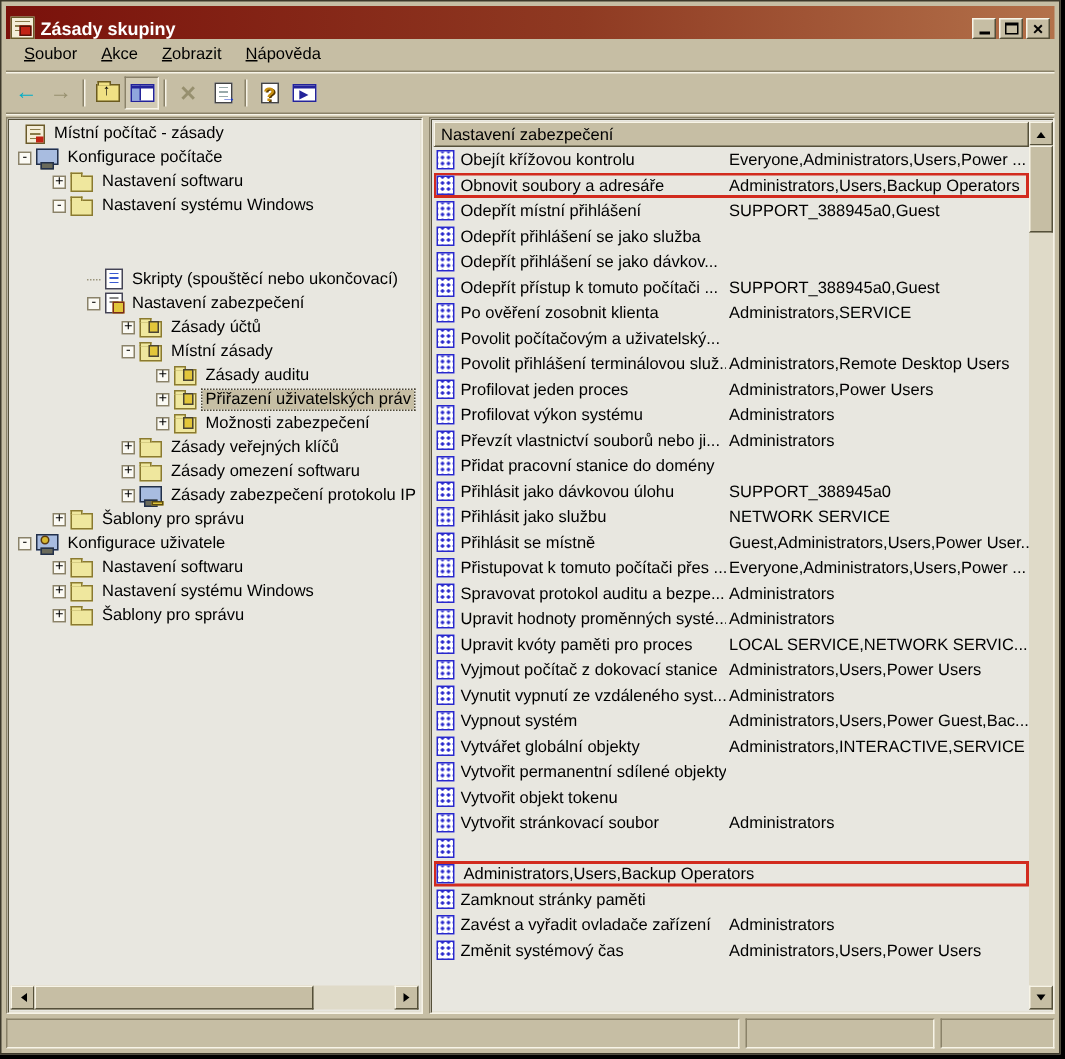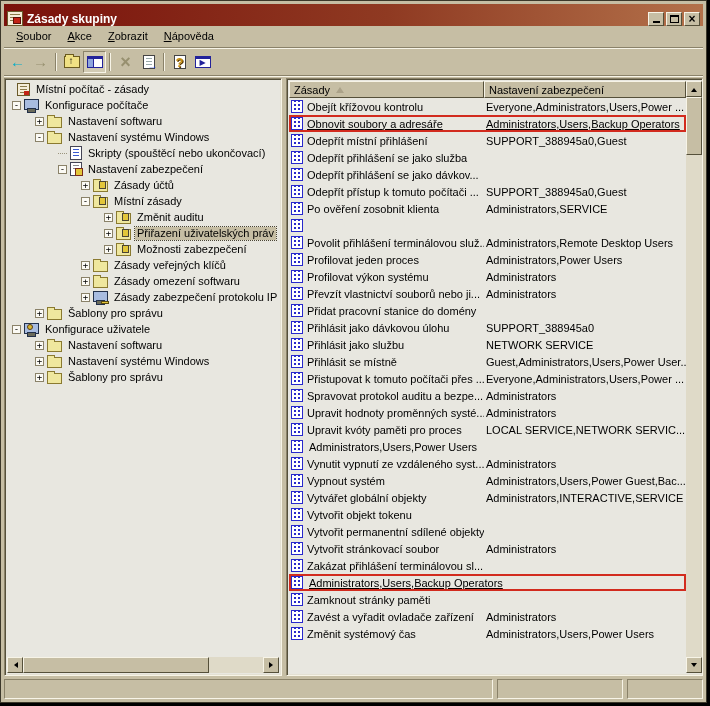--- a/index.html
+++ b/index.html
@@ -123,21 +123,21 @@
     padding:1px 4px;display:flex;align-items:center;overflow:hidden;white-space:nowrap;}
   .hdr-zasady{width:195px;flex:0 0 auto;}
   .hdr-nastaveni{flex:1;}
   .sort-arrow{width:0;height:0;border:4px solid transparent;border-bottom:6px solid #ABA289;margin-left:6px;margin-top:-3px;}
   .list-rows{flex:1;overflow:hidden;}
   .list-row{height:17px;display:flex;align-items:center;padding-left:2px;white-space:nowrap;}
   .row-icon{width:12px;height:13px;flex:0 0 auto;margin-right:4px;background:#fff;border:1px solid var(--blue);
     background-image:radial-gradient(circle,var(--blue) 1px,transparent 1.2px);background-size:4px 4px;background-position:1px 2px;}
   .cell-label{width:177px;flex:0 0 auto;overflow:hidden;}
   .cell-value{flex:1;overflow:hidden;padding-left:2px;}
-  .hl-red{box-shadow:inset 0 0 0 2px #D22B1E;text-decoration:underline;}
+  .hl-red{box-shadow:inset 0 0 0 2px #D22B1E;}
   .hl-blue{box-shadow:inset 0 0 0 2px #2B2BD5;}
 
   
   .vscroll{width:16px;flex:0 0 auto;background:#DFDAC8;display:flex;flex-direction:column;}
   .vscroll .sb-track{flex:1;position:relative;}
   .vscroll .sb-thumb{left:0;right:0;top:0;height:58px;}
 
   
   .statusbar{height:20px;flex:0 0 auto;margin-top:3px;display:flex;gap:4px;}
   .status-panel{border:1px solid;border-color:var(--face-sh) var(--face-hi) var(--face-hi) var(--face-sh);padding:1px 4px;overflow:hidden;}
@@ -222,21 +222,21 @@
           <div class="tree-row" style="padding-left: 28px;">
             <span class="expander ebox">+</span>
             <span class="tree-icon ti-folder"><span class="badge"></span></span>
             <span class="tree-label">Nastavení softwaru</span>
           </div>
           <div class="tree-row" style="padding-left: 28px;">
             <span class="expander ebox">-</span>
             <span class="tree-icon ti-folder"><span class="badge"></span></span>
             <span class="tree-label">Nastavení systému Windows</span>
           </div>
-          <div class="tree-row" style="padding-left: 51px;">
+          <div class="tree-row" style="padding-left: 51px; margin-top: 33px;">
             <span class="expander estub"></span>
             <span class="tree-icon ti-script"><span class="badge"></span></span>
             <span class="tree-label">Skripty (spouštěcí nebo ukončovací)</span>
           </div>
           <div class="tree-row" style="padding-left: 51px;">
             <span class="expander ebox">-</span>
             <span class="tree-icon ti-security"><span class="badge"></span></span>
             <span class="tree-label">Nastavení zabezpečení</span>
           </div>
           <div class="tree-row" style="padding-left: 74px;">
@@ -245,21 +245,21 @@
             <span class="tree-label">Zásady účtů</span>
           </div>
           <div class="tree-row" style="padding-left: 74px;">
             <span class="expander ebox">-</span>
             <span class="tree-icon ti-folder-lock"><span class="badge"></span></span>
             <span class="tree-label">Místní zásady</span>
           </div>
           <div class="tree-row" style="padding-left: 97px;">
             <span class="expander ebox">+</span>
             <span class="tree-icon ti-folder-lock"><span class="badge"></span></span>
-            <span class="tree-label">Změnit auditu</span>
+            <span class="tree-label">Zásady auditu</span>
           </div>
           <div class="tree-row" style="padding-left: 97px;">
             <span class="expander ebox">+</span>
             <span class="tree-icon ti-folder-lock"><span class="badge"></span></span>
             <span class="tree-label selected">Přiřazení uživatelských práv</span>
           </div>
           <div class="tree-row" style="padding-left: 97px;">
             <span class="expander ebox">+</span>
             <span class="tree-icon ti-folder-lock"><span class="badge"></span></span>
             <span class="tree-label">Možnosti zabezpečení</span>
@@ -321,24 +321,20 @@
           </span>
       </div>
     </div>
 
     <div class="splitter"></div>
 
     <div class="list-panel sunken">
       <div class="list-inner">
         <div class="list-main">
           <div class="list-header">
-            <span class="hdr-cell hdr-zasady">
-              <span>Zásady</span>
-              <span class="sort-arrow"></span>
-            </span>
             <span class="hdr-cell hdr-nastaveni">
               <span>Nastavení zabezpečení</span>
             </span>
           </div>
           <div class="list-rows">
             <div class="list-row">
                 <span class="row-icon"></span>
                 <span class="cell-label">Obejít křížovou kontrolu</span>
                 <span class="cell-value">Everyone,Administrators,Users,Power ...</span>
               </div>
@@ -367,20 +363,21 @@
                 <span class="cell-label">Odepřít přístup k tomuto počítači ...</span>
                 <span class="cell-value">SUPPORT_388945a0,Guest</span>
               </div>
               <div class="list-row">
                 <span class="row-icon"></span>
                 <span class="cell-label">Po ověření zosobnit klienta</span>
                 <span class="cell-value">Administrators,SERVICE</span>
               </div>
               <div class="list-row">
                 <span class="row-icon"></span>
+                <span class="cell-label">Povolit počítačovým a uživatelský...</span>
                 <span class="cell-value"></span>
               </div>
               <div class="list-row">
                 <span class="row-icon"></span>
                 <span class="cell-label">Povolit přihlášení terminálovou služ...</span>
                 <span class="cell-value">Administrators,Remote Desktop Users</span>
               </div>
               <div class="list-row">
                 <span class="row-icon"></span>
                 <span class="cell-label">Profilovat jeden proces</span>
@@ -431,55 +428,55 @@
                 <span class="cell-label">Upravit hodnoty proměnných systé...</span>
                 <span class="cell-value">Administrators</span>
               </div>
               <div class="list-row">
                 <span class="row-icon"></span>
                 <span class="cell-label">Upravit kvóty paměti pro proces</span>
                 <span class="cell-value">LOCAL SERVICE,NETWORK SERVIC...</span>
               </div>
               <div class="list-row">
                 <span class="row-icon"></span>
+                <span class="cell-label">Vyjmout počítač z dokovací stanice</span>
                 <span class="cell-value">Administrators,Users,Power Users</span>
               </div>
               <div class="list-row">
                 <span class="row-icon"></span>
                 <span class="cell-label">Vynutit vypnutí ze vzdáleného syst...</span>
                 <span class="cell-value">Administrators</span>
               </div>
               <div class="list-row">
                 <span class="row-icon"></span>
                 <span class="cell-label">Vypnout systém</span>
                 <span class="cell-value">Administrators,Users,Power Guest,Bac...</span>
               </div>
               <div class="list-row">
                 <span class="row-icon"></span>
                 <span class="cell-label">Vytvářet globální objekty</span>
                 <span class="cell-value">Administrators,INTERACTIVE,SERVICE</span>
               </div>
               <div class="list-row">
                 <span class="row-icon"></span>
+                <span class="cell-label">Vytvořit permanentní sdílené objekty</span>
+                <span class="cell-value"></span>
+              </div>
+              <div class="list-row">
+                <span class="row-icon"></span>
                 <span class="cell-label">Vytvořit objekt tokenu</span>
                 <span class="cell-value"></span>
               </div>
               <div class="list-row">
                 <span class="row-icon"></span>
-                <span class="cell-label">Vytvořit permanentní sdílené objekty</span>
-                <span class="cell-value"></span>
-              </div>
-              <div class="list-row">
-                <span class="row-icon"></span>
                 <span class="cell-label">Vytvořit stránkovací soubor</span>
                 <span class="cell-value">Administrators</span>
               </div>
               <div class="list-row">
                 <span class="row-icon"></span>
-                <span class="cell-label">Zakázat přihlášení terminálovou sl...</span>
                 <span class="cell-value"></span>
               </div>
               <div class="list-row hl-red">
                 <span class="row-icon"></span>
                 <span class="cell-value">Administrators,Users,Backup Operators</span>
               </div>
               <div class="list-row">
                 <span class="row-icon"></span>
                 <span class="cell-label">Zamknout stránky paměti</span>
                 <span class="cell-value"></span>

